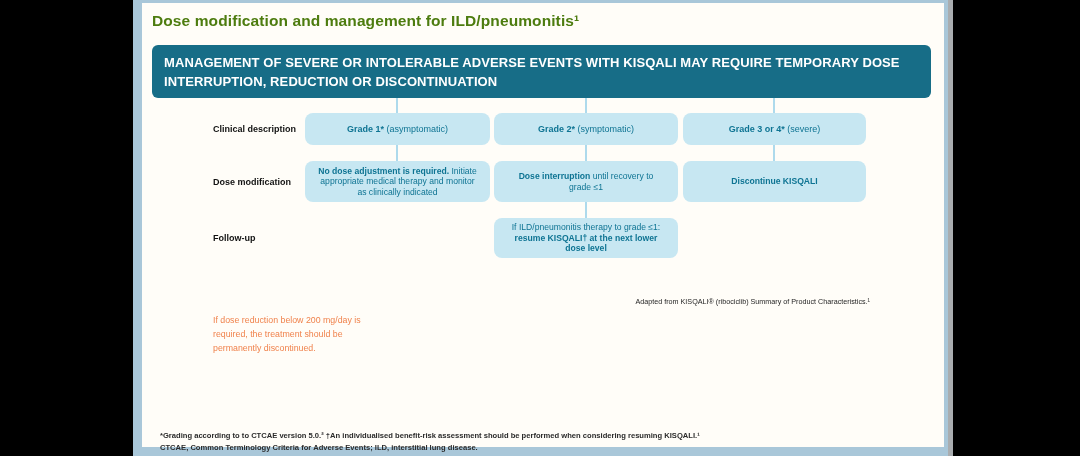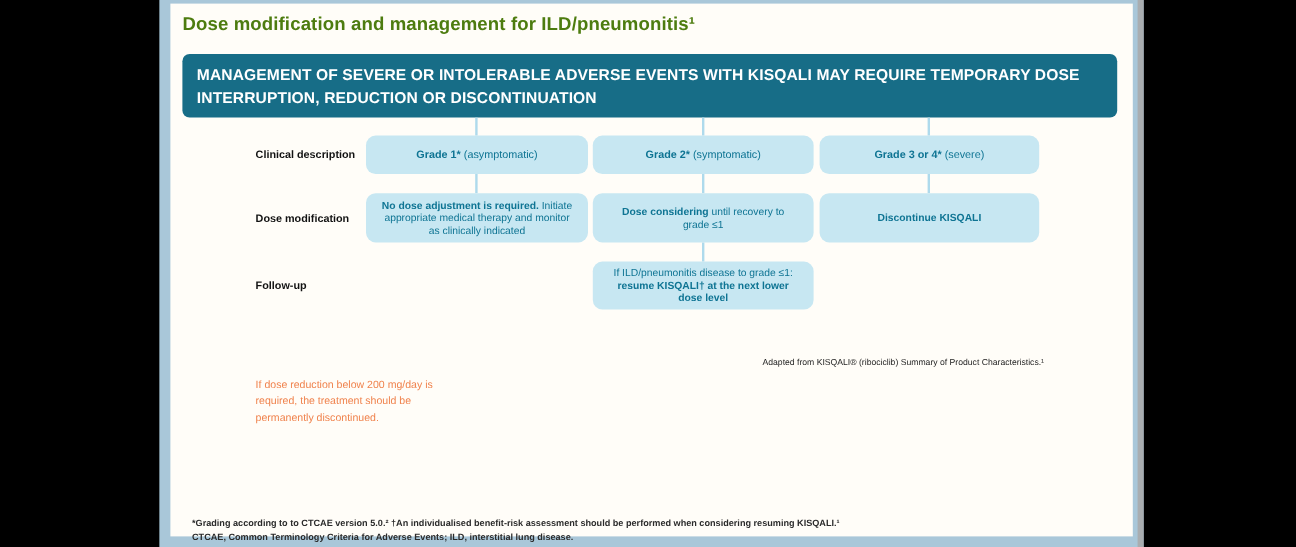--- a/index.html
+++ b/index.html
@@ -84,28 +84,28 @@
         <span><span class="b">Grade 2*</span><span> (symptomatic)</span></span>
       </div>
       <div class="box r1 c3">
         <span><span class="b">Grade 3 or 4*</span><span> (severe)</span></span>
       </div>
 
       <div class="box r2 c1">
         <span><span class="b">No dose adjustment is required.</span><span> Initiate appropriate medical therapy and monitor as clinically indicated</span></span>
       </div>
       <div class="box r2 c2">
-        <span><span class="b">Dose considering</span><span> until recovery to grade ≤1</span></span>
+        <span><span class="b">Dose interruption</span><span> until recovery to grade ≤1</span></span>
       </div>
       <div class="box r2 c3">
         <span><span class="b">Discontinue KISQALI</span><span></span></span>
       </div>
 
       <div class="box r3 c2">
-        <span><span>If ILD/pneumonitis disease to grade ≤1: </span><span class="b">resume KISQALI† at the next lower dose level</span></span>
+        <span><span>If ILD/pneumonitis therapy to grade ≤1: </span><span class="b">resume KISQALI† at the next lower dose level</span></span>
       </div>
 
       <div class="source">Adapted from KISQALI® (ribociclib) Summary of Product Characteristics.¹</div>
 
       <div class="warning">If dose reduction below 200 mg/day is required, the treatment should be permanently discontinued.</div>
 
       <div class="footnotes">
         <div>*Grading according to to CTCAE version 5.0.² †An individualised benefit-risk assessment should be performed when considering resuming KISQALI.¹</div>
         <div>CTCAE, Common Terminology Criteria for Adverse Events; ILD, interstitial lung disease.</div>
       </div>

